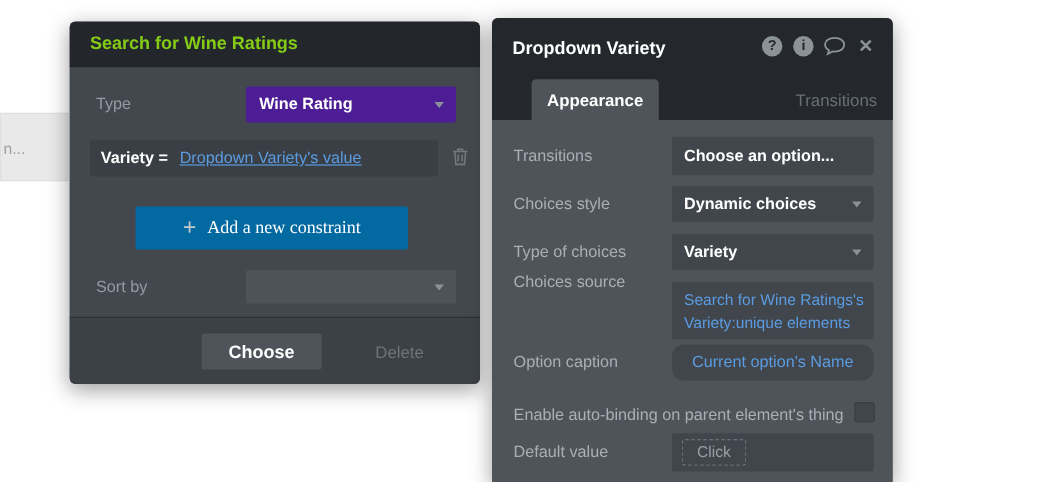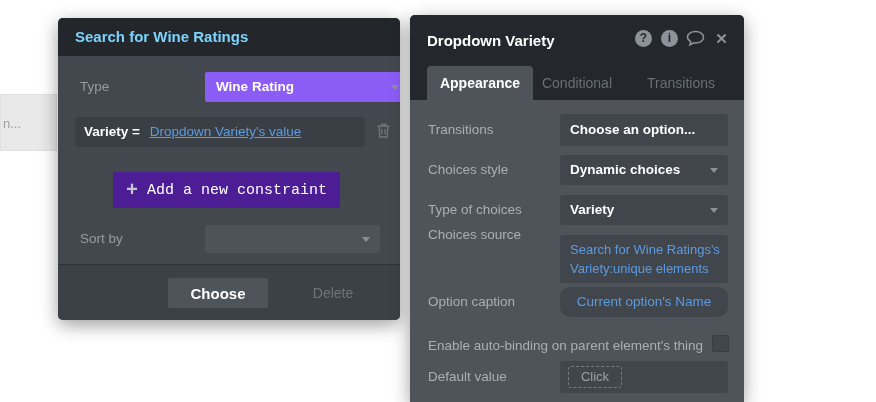--- a/index.html
+++ b/index.html
@@ -9,42 +9,42 @@
 
   
   .canvas-el { position:absolute; left:0; top:94px; width:57px; height:57px;
     background:#e9e9e9; border:1px solid #e0e0e0; color:#9aa0a4; font-size:13px; }
   .canvas-el span { position:absolute; left:2px; top:21px; }
 
   
   .search-popup { position:absolute; left:58px; top:18px; width:342px; height:302px;
     background:#43484e; border-radius:5px; box-shadow:0 5px 18px rgba(0,0,0,.38); overflow:hidden; }
   .search-popup .hdr { position:absolute; left:0; top:0; width:100%; height:38px;
-    background:#23272c; color:#7dd3fc; font-size:15px; font-weight:600; line-height:38px; padding-left:17px; }
+    background:#23272c; color:#84cc16; font-size:15px; font-weight:600; line-height:38px; padding-left:17px; }
 
   .lbl { position:absolute; color:#959ba2; font-size:13.5px; }
   .sp-type-label { left:22px; top:54px; line-height:30px; }
   .select { position:absolute; border-radius:2px; color:#ffffff; font-size:13.5px; font-weight:600; cursor:pointer; }
   .select .val { position:absolute; left:11px; top:0; line-height:inherit; }
   .caret { position:absolute; right:10px; top:50%; margin-top:-2px; width:0; height:0;
     border-left:4.5px solid transparent; border-right:4.5px solid transparent; border-top:5px solid #8b9197; }
-  .sp-type-select { left:147px; top:54px; width:204px; height:30px; line-height:30px; background:#8b5cf6; }
+  .sp-type-select { left:147px; top:54px; width:175px; height:30px; line-height:30px; background:#4c1d95; }
   .sp-sort-select { left:147px; top:207px; width:175px; height:28px; line-height:28px; background:#4e5359; }
   .sp-sort-label { left:22px; top:207px; line-height:28px; }
 
   .constraint-row { position:absolute; left:17px; top:99px; width:290px; height:30px;
     background:#3a3f45; border-radius:2px; line-height:30px; font-size:13.5px; cursor:pointer; }
   .constraint-row .ckey { color:#ffffff; font-weight:600; margin-left:9px; }
   .constraint-row .cval { color:#5b9be0; margin-left:6px;text-decoration:underline; }
   .trash-btn { position:absolute; left:315px; top:104px; width:20px; height:20px;
     background:none; border:none; cursor:pointer; }
 
   .add-btn { position:absolute; left:55px; top:154px; width:227px; height:36px;
-    background:#4c1d95; border:none; border-radius:2px; color:#ffffff; font-size:15px;
-    font-family:Liberation Mono, monospace; cursor:pointer; }
+    background:#0369a1; border:none; border-radius:2px; color:#ffffff; font-size:15px;
+    font-family:Liberation Serif, serif; cursor:pointer; }
   .add-btn .plus { color:#c3c8cd; font-size:20px; font-weight:700; vertical-align:-2px; margin-right:9px; }
 
   .sp-footer { position:absolute; left:0; top:246px; width:100%; height:56px;
     background:#3c4147; border-top:1px solid rgba(0,0,0,.22); }
   .close-btn { position:absolute; left:110px; top:13px; width:100px; height:30px;
     background:#4e545a; border:none; border-radius:2px; color:#ffffff; font-size:15px; font-weight:600;
     font-family:inherit; cursor:pointer; }
   .delete-btn { position:absolute; left:236px; top:13px; width:78px; height:30px;
     background:none; border:none; color:#6e747a; font-size:14px; font-family:inherit; }
 
@@ -54,21 +54,21 @@
   .insp-hdr { position:absolute; left:0; top:0; width:100%; height:85px; background:#24282d; border-radius:5px 5px 0 0; }
   .insp-title { position:absolute; left:17px; top:17px; color:#ffffff; font-size:15px; font-weight:600; }
   .hdr-icons { position:absolute; right:13px; top:14px; display:flex; align-items:center; gap:7px; }
   .icon-btn { background:none; border:none; padding:0; cursor:pointer; width:19px; height:19px;
     display:flex; align-items:center; justify-content:center; }
   .circ { width:17px; height:17px; border-radius:50%; background:#8b9298; color:#24282d;
     font-size:12px; font-weight:700; line-height:17px; text-align:center; }
   .x-glyph { color:#8b9298; font-size:15px; font-weight:700; line-height:17px; }
 
   .tabs { position:absolute; left:0; top:51px; width:100%; height:34px; }
-  .tab { position:absolute; top:0; height:34px; line-height:34px; text-align:center; font-size:14px; cursor:pointer; }
+  .tab { position:absolute; top:0; height:34px; line-height:34px; text-align:center; font-size:14px; cursor:pointer;margin-left:16px; }
   .tab-active { left:17px; width:106px; background:#4f545a; border-radius:4px 4px 0 0; color:#ffffff; font-weight:600; }
   .tab-dim { color:#686f75; }
   .tab-2 { left:115px; width:104px; }
   .tab-3 { left:219px; width:104px; }
 
   .insp .lbl2 { position:absolute; left:18px; color:#a9afb5; font-size:13.5px; }
   .field { position:absolute; left:150px; width:168px; background:#41464c; border-radius:2px;
     color:#ffffff; font-size:13.5px; }
   .f-input { padding-left:10px; font-weight:600; cursor:text; }
   .f-select { font-weight:600; cursor:pointer; }
@@ -146,21 +146,20 @@
           <path d="M10 1.2 C5.2 1.2 1.6 3.7 1.6 7 C1.6 9.1 3 10.9 5.1 12 L4.1 15.3 L8.1 13.1 C8.7 13.2 9.3 13.3 10 13.3 C14.8 13.3 18.4 10.7 18.4 7.2 C18.4 3.7 14.8 1.2 10 1.2 Z" fill="none" stroke="#8b9298" stroke-width="1.6"></path>
         </svg>
       </button>
       <button class="icon-btn">
         <span class="x-glyph">✕</span>
       </button>
     </div>
 
     <div class="tabs">
       <div class="tab tab-active">Appearance</div>
-      <div class="tab tab-dim tab-2">Conditional</div>
       <div class="tab tab-dim tab-3">Transitions</div>
     </div>
 
     <div class="lbl2 row1-label">Transitions</div>
     <div class="field f-input row1-field">Choose an option...</div>
 
     <div class="lbl2 row2-label">Choices style</div>
     <div class="field f-select row2-field">
       <span class="val" style="position:absolute;left:10px;">Dynamic choices</span>
       <span class="caret"></span>

